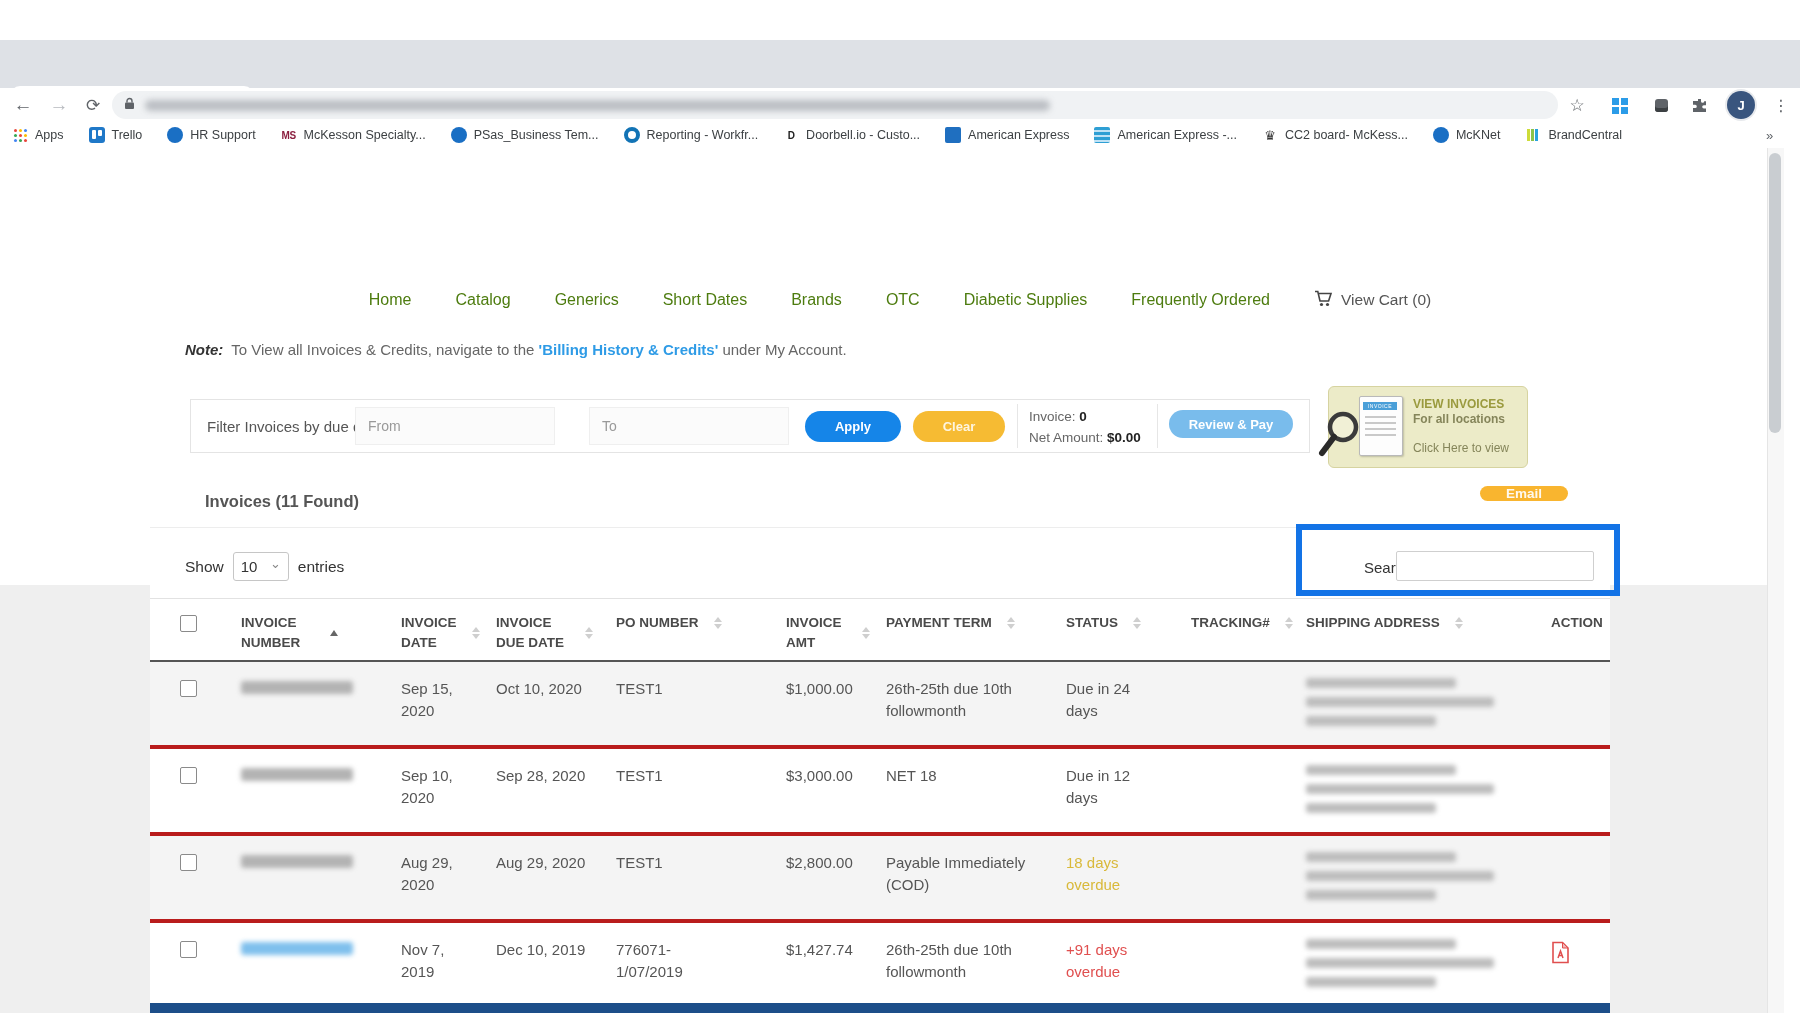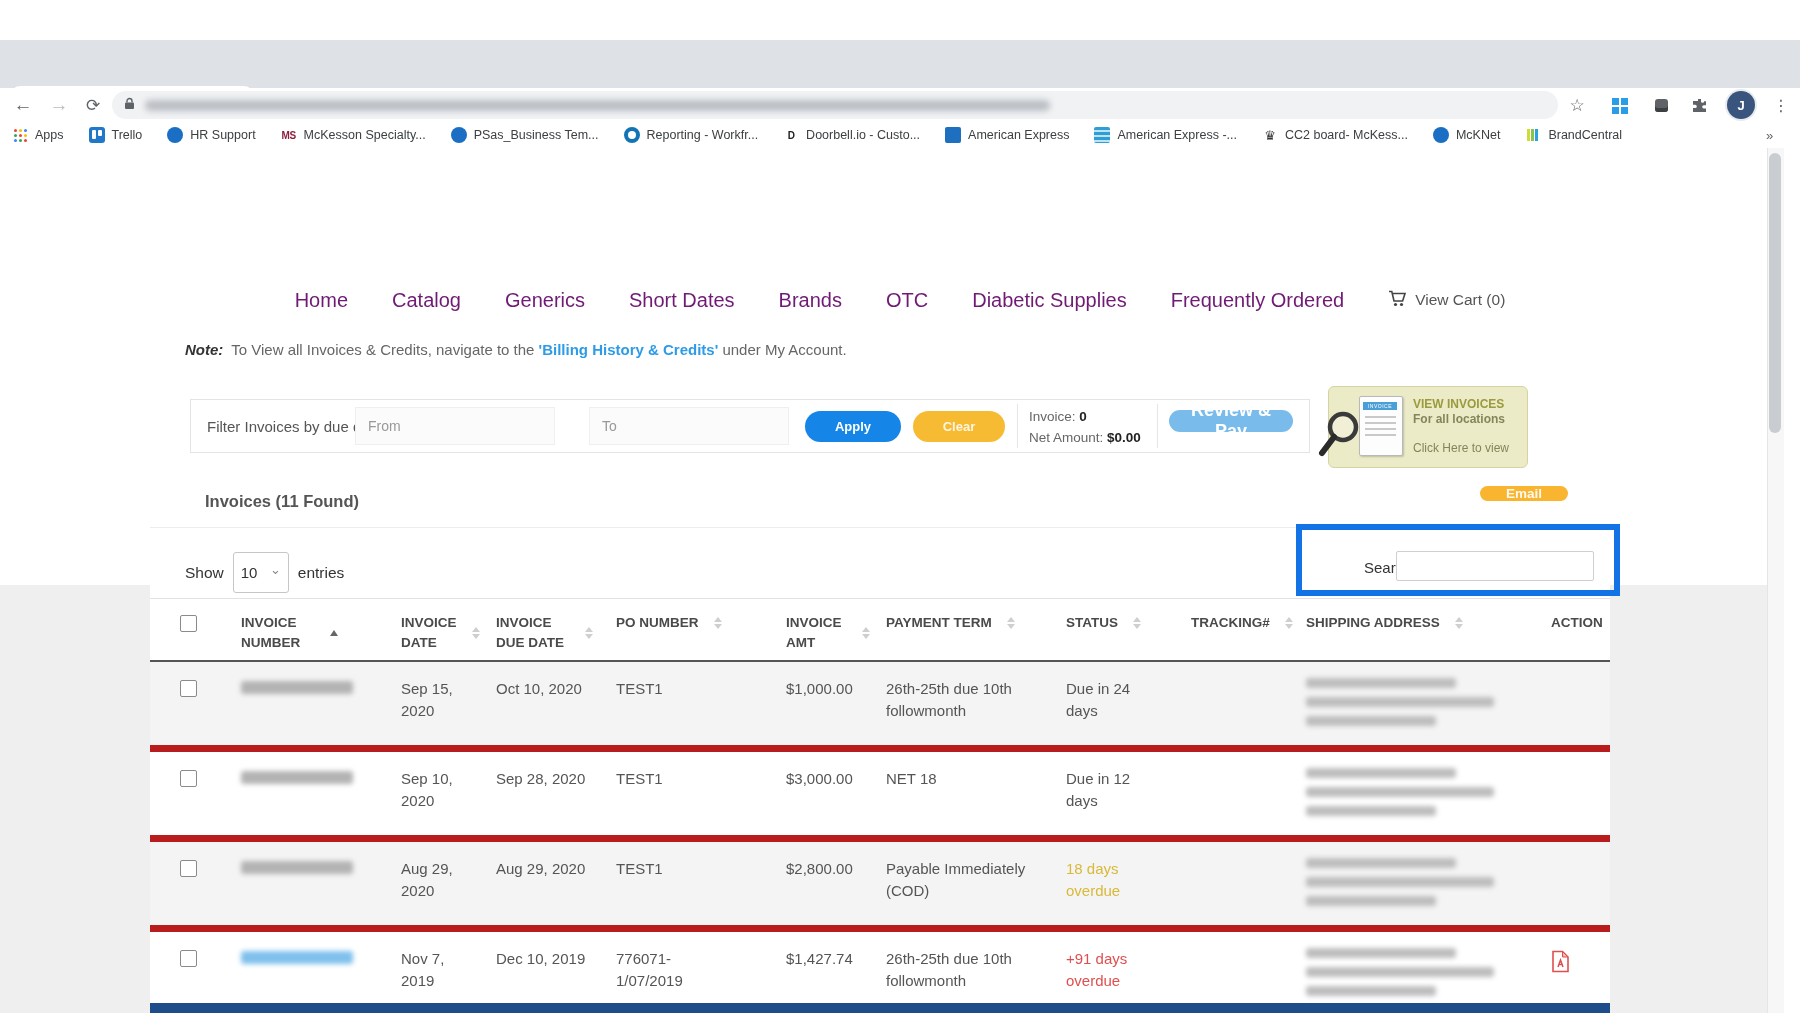--- a/index.html
+++ b/index.html
@@ -81,21 +81,21 @@
   .hdr-search input::placeholder{color:#9a9a9a}
   .hdr-search-btn{position:absolute;left:1464px;top:185px;width:44px;height:44px;border-radius:50%;
                   background:var(--searchbtn,#14527d);display:flex;align-items:center;justify-content:center}
   .my-account{position:absolute;left:1536px;top:204px;font-size:15.5px;color:#555;display:flex;align-items:center;gap:7px}
   .chev::before{content:"⌄";color:#888;font-size:13px;line-height:8px;display:block;margin-top:-6px}
 
   
   .site-nav{position:absolute;left:0;top:266px;width:1800px;height:68px;background:#fff;
             display:flex;align-items:center;justify-content:center;gap:44px}
   .nav-items{display:flex;align-items:center;gap:44px}
-  .nav-link{font-size:20px;color:#701a75}
+  .nav-link{font-size:16px;color:#4d7c0f}
   .view-cart{display:flex;align-items:center;gap:8px;font-size:15.5px;color:#555}
 
   
   .main-bg{position:absolute;left:0;top:334px;width:1800px;height:679px;background:#fff}
   .gray-left{position:absolute;left:0;top:585px;width:150px;height:428px;background:#efefef}
   .gray-right{position:absolute;left:1610px;top:585px;width:157px;height:428px;background:#efefef}
 
   .note-line{position:absolute;left:185px;top:341px;font-size:15px;color:#666}
   .note-label{font-style:italic;font-weight:bold;color:#333;margin-right:4px}
   .note-link{color:var(--link,#2e9be6);font-weight:bold}
@@ -107,63 +107,63 @@
   .date-input::placeholder{color:#999}
   .from-input{left:164px}.to-input{left:398px}
   .pill{border:none;border-radius:16px;color:#fff;font-weight:bold;font-size:13px;font-family:inherit;
         display:flex;align-items:center;justify-content:center;cursor:pointer}
   .apply-btn{position:absolute;left:614px;top:11px;width:96px;height:31px;background:var(--apply,#1585e8)}
   .clear-btn{position:absolute;left:722px;top:11px;width:92px;height:31px;background:var(--clear,#f6bb33);color:rgba(255,255,255,.85)}
   .fdiv{position:absolute;top:4px;width:1px;height:44px;background:#e6e6e6}
   .fdiv1{left:826px}.fdiv2{left:966px}
   .inv-info{position:absolute;left:838px;top:6px;font-size:13.5px;color:#666;line-height:21px;white-space:nowrap}
   .inv-info b{color:#222}
-  .review-btn{position:absolute;left:978px;top:10px;width:124px;height:22px;border-radius:17px;background:var(--review,#79bcec);font-size:18px}
+  .review-btn{position:absolute;left:978px;top:10px;width:124px;height:28px;border-radius:17px;background:var(--review,#79bcec);font-size:13px}
 
   .banner{position:absolute;left:1328px;top:386px;width:198px;height:80px;background:#ecebc8;border:1px solid #d6d3a0;border-radius:6px}
   .doc{position:absolute;left:30px;top:9px;width:42px;height:58px;background:#fdfdfd;border:1px solid #b9b9b9;border-radius:2px;
        box-shadow:1px 1px 2px rgba(0,0,0,.2)}
   .doc-tag{position:absolute;left:3px;top:5px;width:34px;height:8px;background:#4a9fd8;color:#fff;font-size:5px;
            display:flex;align-items:center;justify-content:center;letter-spacing:.5px}
   .doc-line{position:absolute;left:5px;width:31px;height:2px;background:#c9c9c9}
   .dl1{top:19px}.dl2{top:25px}.dl3{top:31px}.dl4{top:37px}
   .banner-mag{position:absolute;left:-12px;top:20px}
   .banner-text{position:absolute;left:84px;top:10px;line-height:15px}
   .bt1{font-weight:bold;font-size:12px;color:#9a9a3e}
   .bt2{font-weight:bold;font-size:12px;color:#85855a}
   .bt3{position:absolute;left:84px;top:54px;font-size:12px;color:#85855a}
 
   .inv-heading{position:absolute;left:205px;top:492px;font-size:16.5px;font-weight:bold;color:#555}
   .heading-div{position:absolute;left:150px;top:527px;width:1460px;height:1px;background:#ededed}
   .email-btn{position:absolute;left:1480px;top:486px;width:88px;height:15px;border-radius:16px;background:var(--email,#f9b52f);
              color:rgba(255,255,255,.92);font-size:13.5px}
 
   .show-entries{position:absolute;left:185px;top:552px;display:flex;align-items:center;gap:9px;font-size:15.5px;color:#333}
-  .select-box{width:56px;height:41px;border:1px solid #c6c6c6;border-radius:3px;display:flex;align-items:center;
+  .select-box{width:56px;height:29px;border:1px solid #c6c6c6;border-radius:3px;display:flex;align-items:center;
               justify-content:space-between;padding:0 7px;box-sizing:border-box;font-size:15px;color:#333;background:#fff}
 
   .highlight-box{position:absolute;left:1296px;top:524px;width:312px;height:60px;border:6px solid var(--hl,#1373e6);z-index:30}
   .list-search-label{position:absolute;left:1364px;top:559px;font-size:15px;color:#333;z-index:31}
   .list-search-input{position:absolute;left:1396px;top:551px;width:198px;height:30px;border:1px solid #cfcfcf;border-radius:2px;
                      box-sizing:border-box;z-index:31;font-size:14px;padding:0 8px;font-family:inherit}
 
   
   .inv-table{position:absolute;left:150px;top:598px;width:1460px;border-collapse:collapse;table-layout:fixed;background:#fff}
   .inv-table th{padding:14px 0 8px 16px;text-align:left;font-size:13.5px;color:#4a4a4a;vertical-align:top;
                 border-top:1px solid #e2e2e2;border-bottom:2px solid #555;line-height:1.45;background:#fff}
   .th-check{padding-left:30px !important}
   .th-inner{display:flex;align-items:center;gap:15px}
   .th-label{display:inline-block}
   .th-0 .th-label,.th-1 .th-label,.th-2 .th-label,.th-4 .th-label{max-width:74px}
   .sort{display:inline-flex;flex-direction:column;gap:2px}
   .sort.asc::before{content:"";border-left:4.5px solid transparent;border-right:4.5px solid transparent;border-bottom:6px solid #666}
   .sort.both::before{content:"";border-left:4px solid transparent;border-right:4px solid transparent;border-bottom:5px solid #cfcfcf}
   .sort.both::after{content:"";border-left:4px solid transparent;border-right:4px solid transparent;border-top:5px solid #cfcfcf}
   .inv-table td{padding:16px 0 10px 16px;font-size:15px;color:#555;vertical-align:top;line-height:1.45}
-  .inv-table tbody tr{height:74px;border-bottom:7px solid #b91c1c}
+  .inv-table tbody tr{height:74px;border-bottom:4px solid #b91c1c}
   tr.striped{background:#f4f4f4}
   tr.plain{background:#fff}
   .c-check{padding-left:30px !important}
   .checkbox{display:inline-block;width:15px;height:15px;border:1.6px solid #8a8a8a;border-radius:2px;background:#fff;margin-top:2px}
   .inv-bar{display:inline-block;width:112px;height:13px;border-radius:3px;background:#b3b3b3;filter:blur(2.5px)}
   .inv-bar.link{background:#7fc0ed}
   .po-content{max-width:112px;word-wrap:break-word}
   .status{max-width:74px}
   .status.normal{color:#555}
   .status.warning{color:var(--warn,#d9b93a)}

